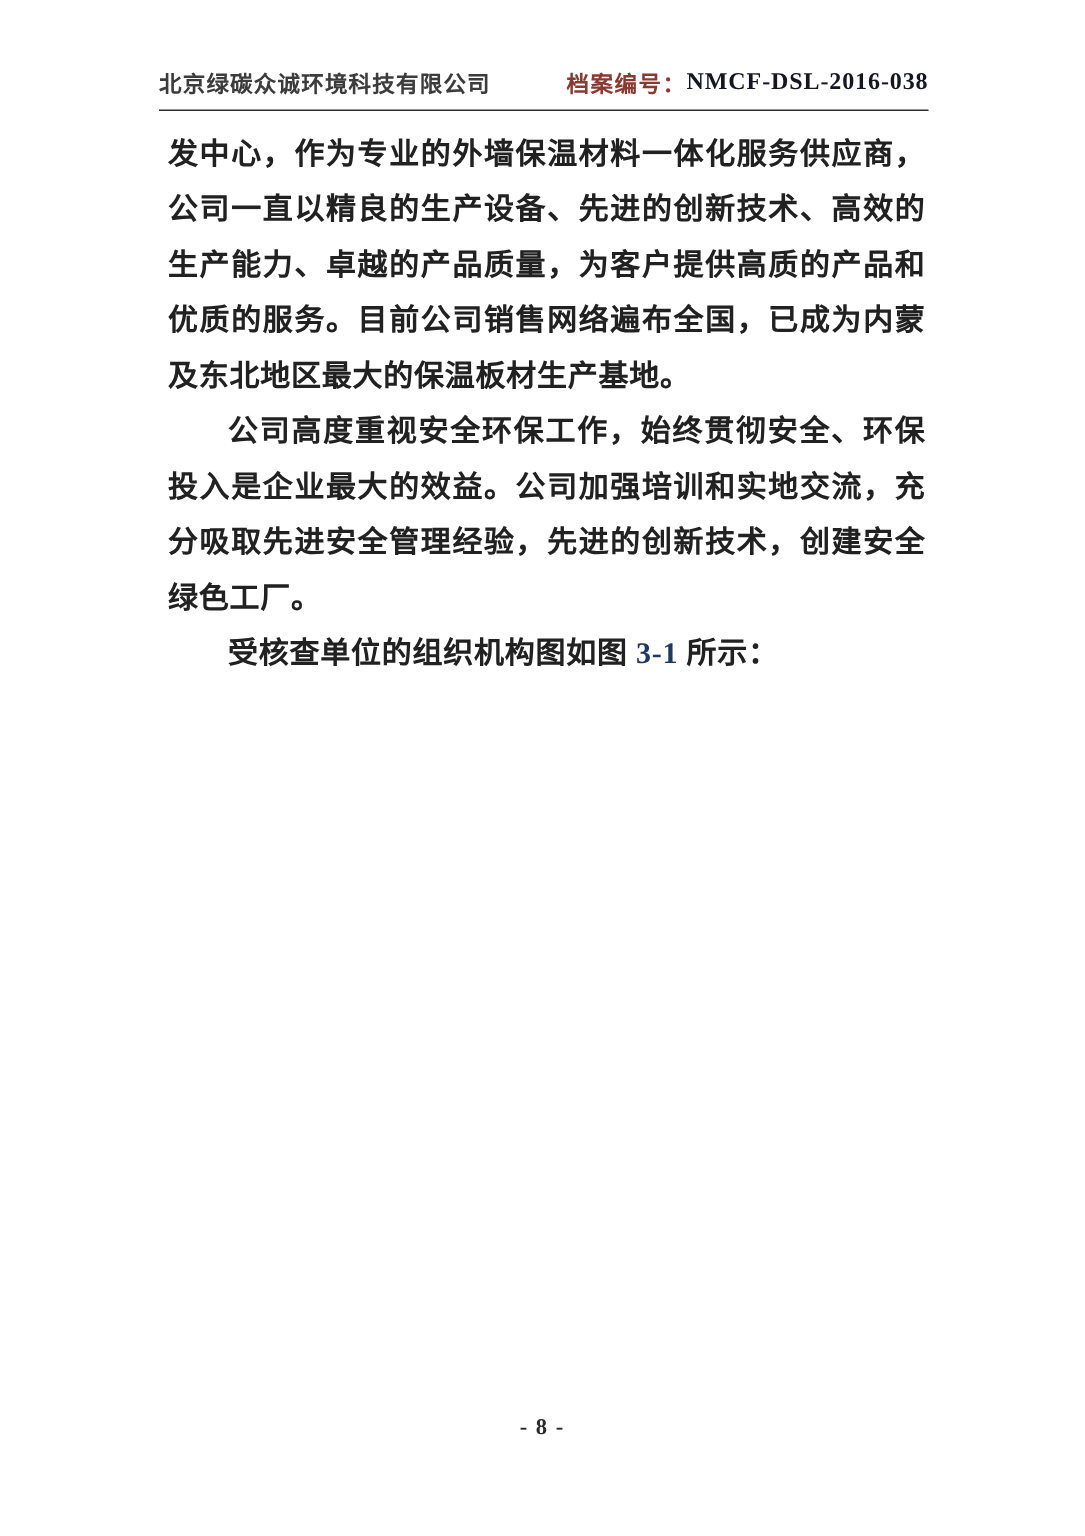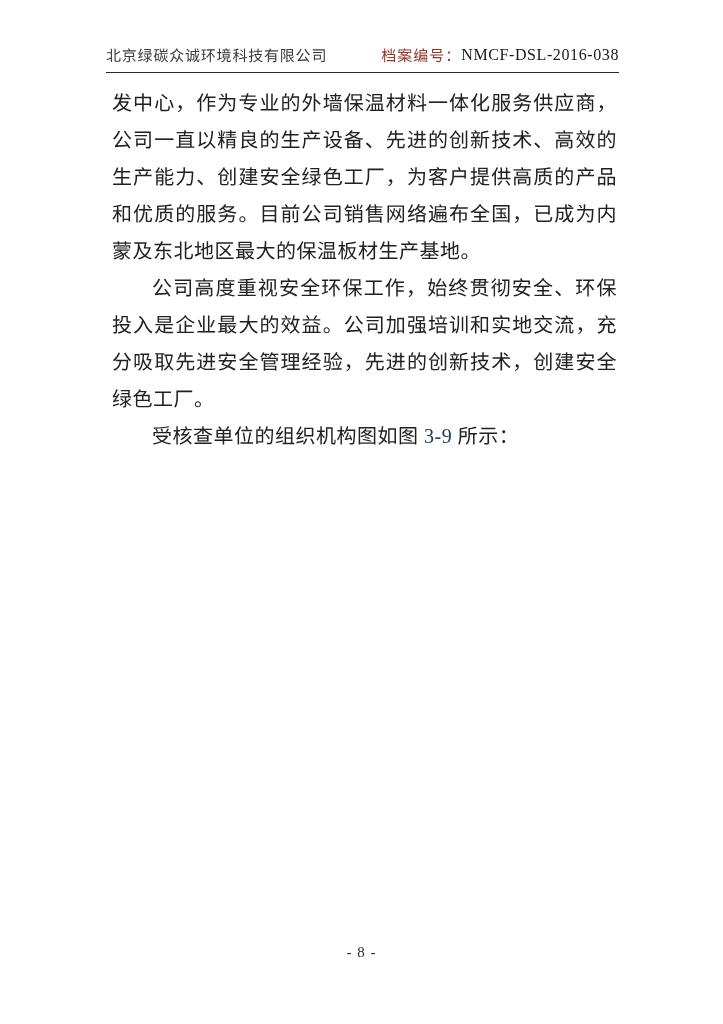--- a/index.html
+++ b/index.html
@@ -7,20 +7,21 @@
     padding: 0;
     background: #ffffff;
   }
   .page {
     position: relative;
     width: 723px;
     height: 1024px;
     background: #ffffff;
     overflow: hidden;
     font-family: "Liberation Serif", "DejaVu Serif", serif;
+    font-weight: bold;
   }
   
   .page-header {
     position: absolute;
     left: 106px;
     right: 104px;
     top: 44px;
     display: flex;
     justify-content: space-between;
     align-items: baseline;
@@ -93,22 +94,22 @@
 
   <div class="page-header">
     <span class="header-company">北京绿碳众诚环境科技有限公司</span>
     <span class="header-docnum">
       <span class="doc-label">档案编号：</span>
       <span class="doc-value">NMCF-DSL-2016-038</span>
     </span>
   </div>
 
   <div class="doc-body">
-    <p class="no-indent">发中心，作为专业的外墙保温材料一体化服务供应商，公司一直以精良的生产设备、先进的创新技术、高效的生产能力、创建安全绿色工厂，为客户提供高质的产品和优质的服务。目前公司销售网络遍布全国，已成为内蒙及东北地区最大的保温板材生产基地。</p>
+    <p class="no-indent">发中心，作为专业的外墙保温材料一体化服务供应商，公司一直以精良的生产设备、先进的创新技术、高效的生产能力、卓越的产品质量，为客户提供高质的产品和优质的服务。目前公司销售网络遍布全国，已成为内蒙及东北地区最大的保温板材生产基地。</p>
     <p>公司高度重视安全环保工作，始终贯彻安全、环保投入是企业最大的效益。公司加强培训和实地交流，充分吸取先进安全管理经验，先进的创新技术，创建安全绿色工厂。</p>
-    <p><span>受核查单位的组织机构图如图 </span><span class="fig-ref">3-9</span><span> 所示：</span></p>
+    <p><span>受核查单位的组织机构图如图 </span><span class="fig-ref">3-1</span><span> 所示：</span></p>
   </div>
 
   <div class="page-footer">
     <span>- 8 -</span>
   </div>
 
 </div>
 
 </body></html>

